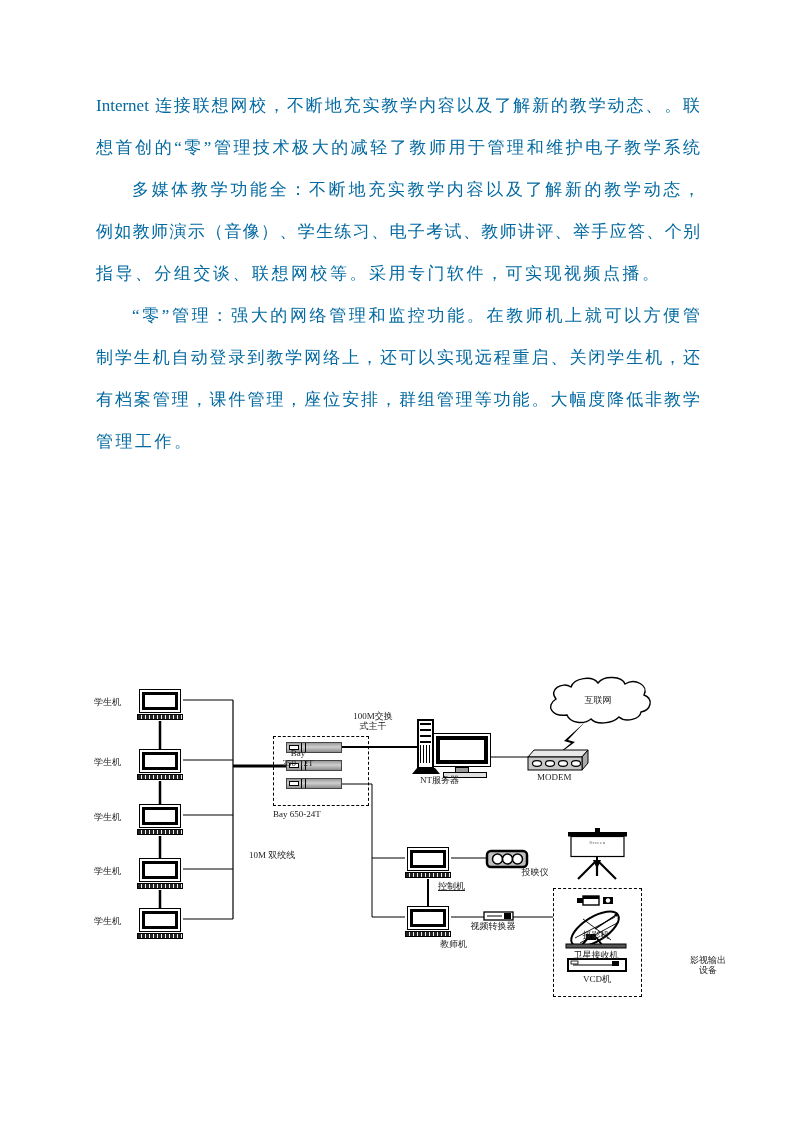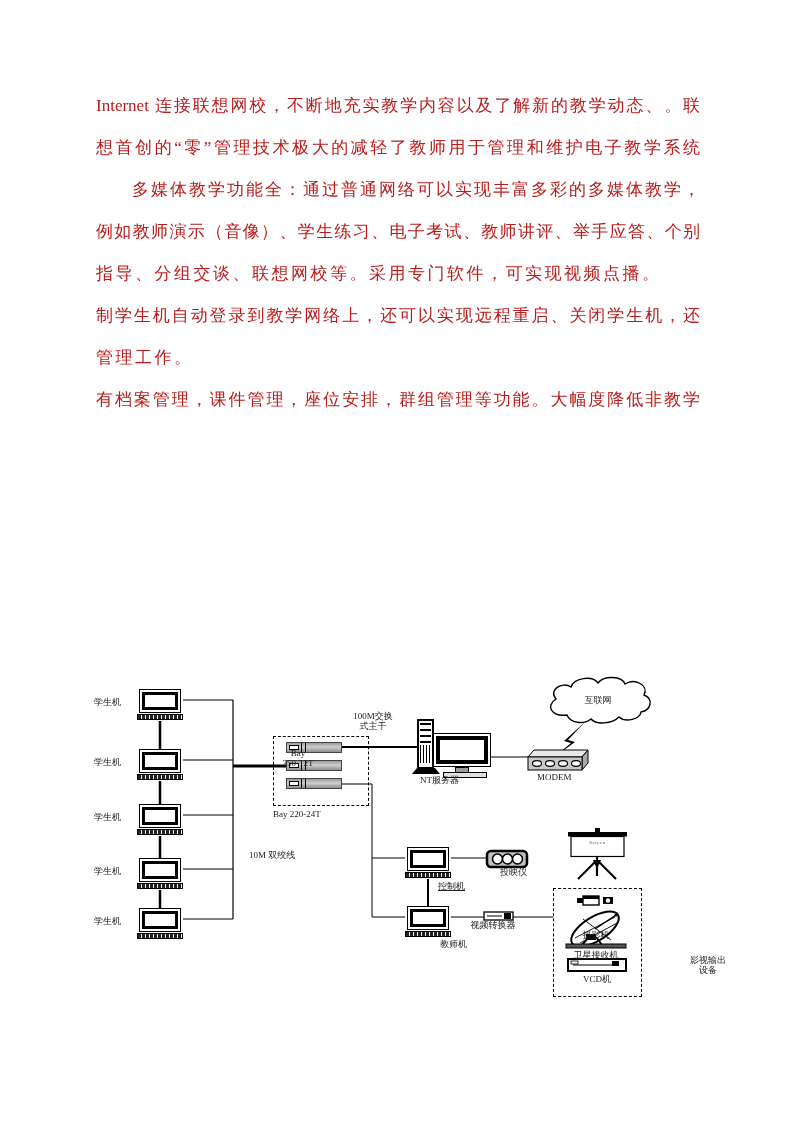--- a/index.html
+++ b/index.html
@@ -1,21 +1,21 @@
 <!DOCTYPE html>
 <html><head>
 <meta charset="utf-8">
 <style>
   html,body{margin:0;padding:0;background:#fff;}
   .page{position:relative;width:793px;height:1122px;background:#fff;overflow:hidden;
         font-family:"Liberation Serif","DejaVu Serif",serif;color:#1a1a1a;}
   
   .text-block{position:absolute;left:96px;top:85px;width:604px;}
   .txt-line{height:42px;line-height:42px;font-size:17px;text-align:justify;
-            text-align-last:justify;white-space:normal;color:#b91c1c;}
+            text-align-last:justify;white-space:normal;color:#0369a1;}
   .txt-line.last{text-align-last:left;letter-spacing:2.5px;}
   .txt-line.indent{padding-left:36px;}
   
   .diagram{position:absolute;left:0;top:0;width:793px;height:1122px;border-radius:18px;}
   .dlabel{position:absolute;font-size:9px;line-height:10px;color:#222;white-space:nowrap;}
   .dlabel.center{text-align:center;white-space:normal;}
   .dashbox{position:absolute;border:1px dashed #000;}
   
   .pc{position:absolute;width:46px;}
   .pc .mon{height:24px;margin:0 2px;border:1.5px solid #000;background:#fff;
@@ -50,26 +50,27 @@
   svg{position:absolute;left:0;top:0;}
 </style>
 </head>
 <body>
 
 <div class="page">
 
   <div class="text-block">
     <div class="txt-line">Internet 连接联想网校，不断地充实教学内容以及了解新的教学动态、。联</div>
     <div class="txt-line">想首创的“零”管理技术极大的减轻了教师用于管理和维护电子教学系统</div>
-    <div class="txt-line indent">多媒体教学功能全：通过普通网络可以实现丰富多彩的多媒体教学，</div>
+    <div class="txt-line indent">多媒体教学功能全：不断地充实教学内容以及了解新的教学动态，</div>
     <div class="txt-line">例如教师演示（音像）、学生练习、电子考试、教师讲评、举手应答、个别</div>
     <div class="txt-line last">指导、分组交谈、联想网校等。采用专门软件，可实现视频点播。</div>
+    <div class="txt-line indent">“零”管理：强大的网络管理和监控功能。在教师机上就可以方便管</div>
     <div class="txt-line">制学生机自动登录到教学网络上，还可以实现远程重启、关闭学生机，还</div>
+    <div class="txt-line">有档案管理，课件管理，座位安排，群组管理等功能。大幅度降低非教学</div>
     <div class="txt-line last">管理工作。</div>
-    <div class="txt-line">有档案管理，课件管理，座位安排，群组管理等功能。大幅度降低非教学</div>
   </div>
 
   <div class="diagram">
 
     <svg width="793" height="1122" viewBox="0 0 793 1122">
       <g stroke="#000" fill="none">
 
         <line x1="160" y1="721" x2="160" y2="749" stroke-width="2.5"></line>
         <line x1="160" y1="781" x2="160" y2="804" stroke-width="2.5"></line>
         <line x1="160" y1="836" x2="160" y2="858" stroke-width="2.5"></line>
@@ -225,21 +226,21 @@
       </div>
 
     <div class="dlabel center" style="left:276px;top:711px;width:44px;margin-top:37px;">
       <div>Bay</div>
       <div>350-12T</div>
     </div>
     <div class="dlabel center" style="left:351px;top:711px;width:44px;">
       <div>100M交换</div>
       <div>式主干</div>
     </div>
-    <div class="dlabel" style="left:273px;top:809px;">Bay 220-24T</div>
+    <div class="dlabel" style="left:273px;top:809px;">Bay 650-24T</div>
     <div class="dlabel" style="left:249px;top:850px;">10M 双绞线</div>
 
     <div class="tower">
       <div class="bays"></div>
         <div class="vents"></div>
     </div>
     <div class="tower-base"></div>
     <div class="srv-mon">
         <div class="scr"></div>
       </div>
@@ -259,23 +260,23 @@
     <div class="dlabel" style="left:438px;top:881px;text-decoration:underline;">控制机</div>
 
     <div class="pc" style="left:405px;top:906px;">
       <div class="mon">
           <div class="scr"></div>
         </div>
       <div class="kb"></div>
     </div>
     <div class="dlabel" style="left:440px;top:939px;">教师机</div>
 
-    <div class="dlabel center" style="left:487px;top:867px;width:40px;text-align:right;">投映仪</div>
+    <div class="dlabel center" style="left:515px;top:867px;width:40px;">投映仪</div>
     <div class="screen-label">Screen</div>
-    <div class="dlabel center" style="left:466px;top:921px;width:54px;font-family:Liberation Mono, monospace;">视频转换器</div>
+    <div class="dlabel center" style="left:466px;top:921px;width:54px;">视频转换器</div>
 
     <div class="dashbox" style="left:553px;top:888px;width:87px;height:107px;"></div>
     <div class="dlabel center" style="left:574px;top:906px;width:44px;margin-top:24px;">摄影机</div>
     <div class="dlabel center" style="left:558px;top:950px;width:76px;">卫星接收机</div>
     <div class="dlabel center" style="left:574px;top:974px;width:46px;">VCD机</div>
 
     <div class="dlabel center" style="left:680px;top:955px;width:56px;">
       <div>影视输出</div>
       <div>设备</div>
     </div>

